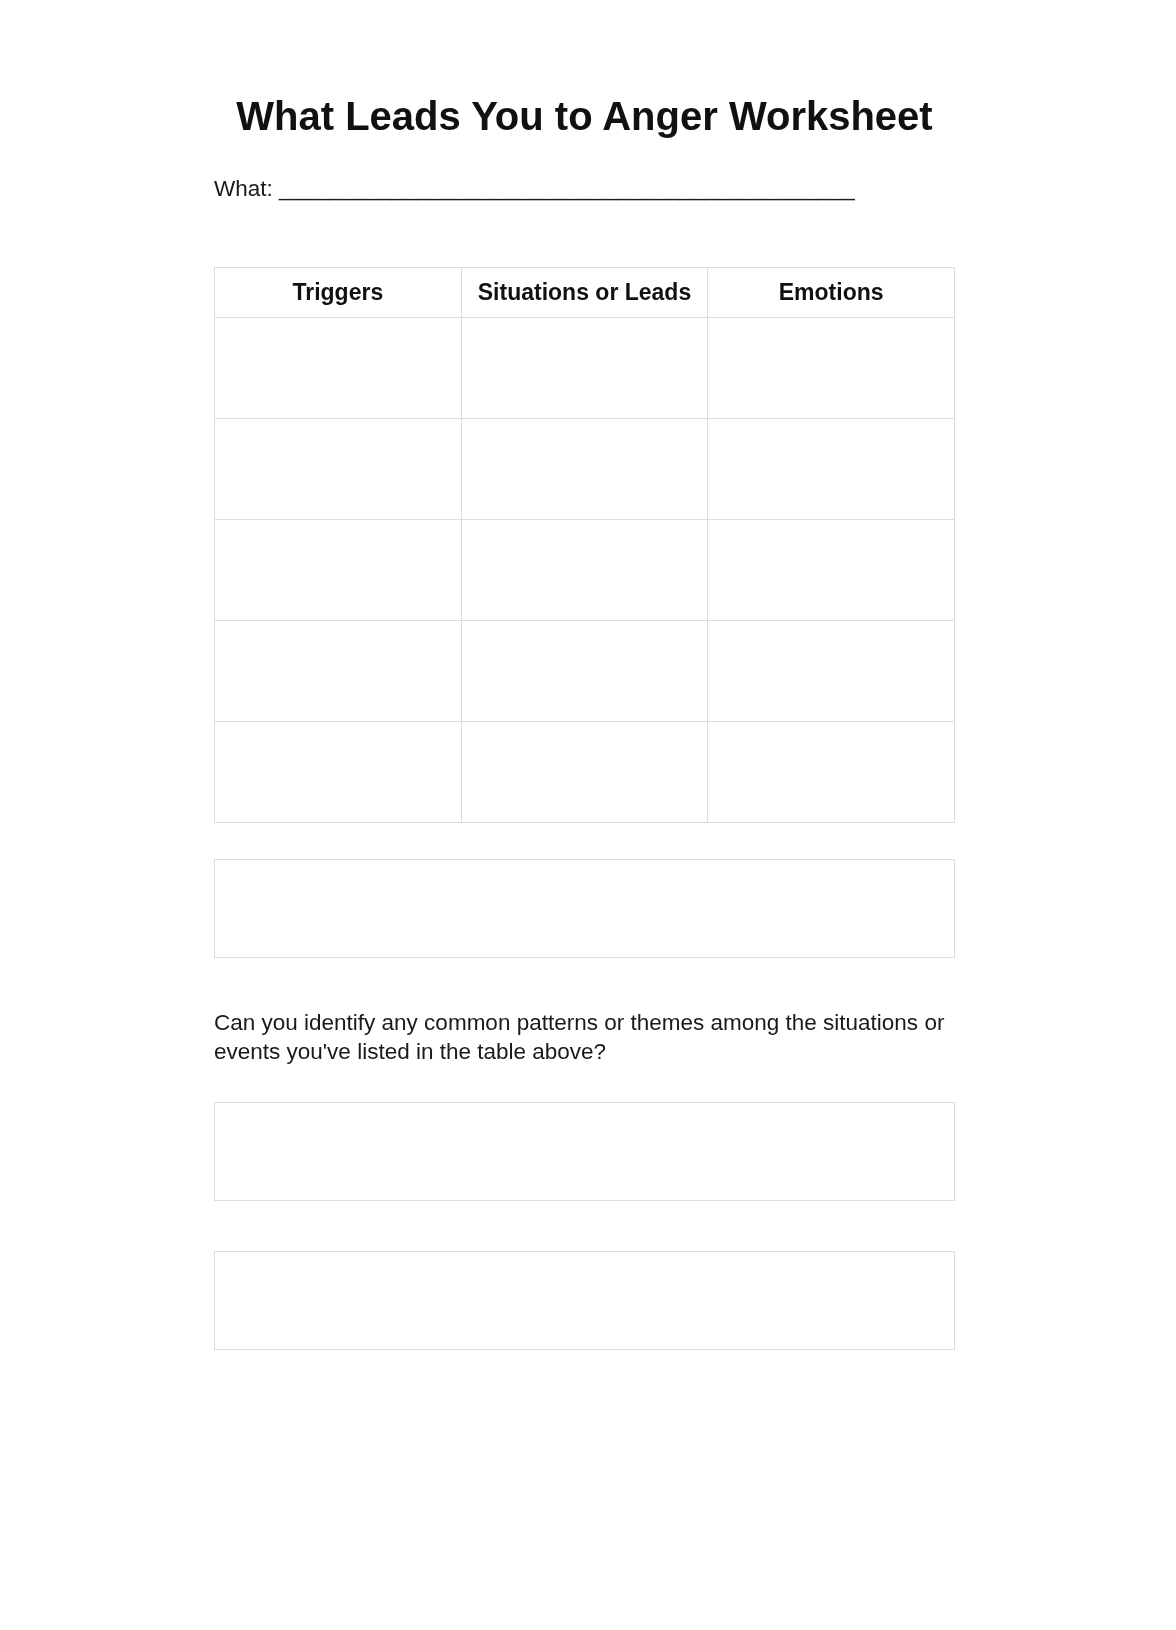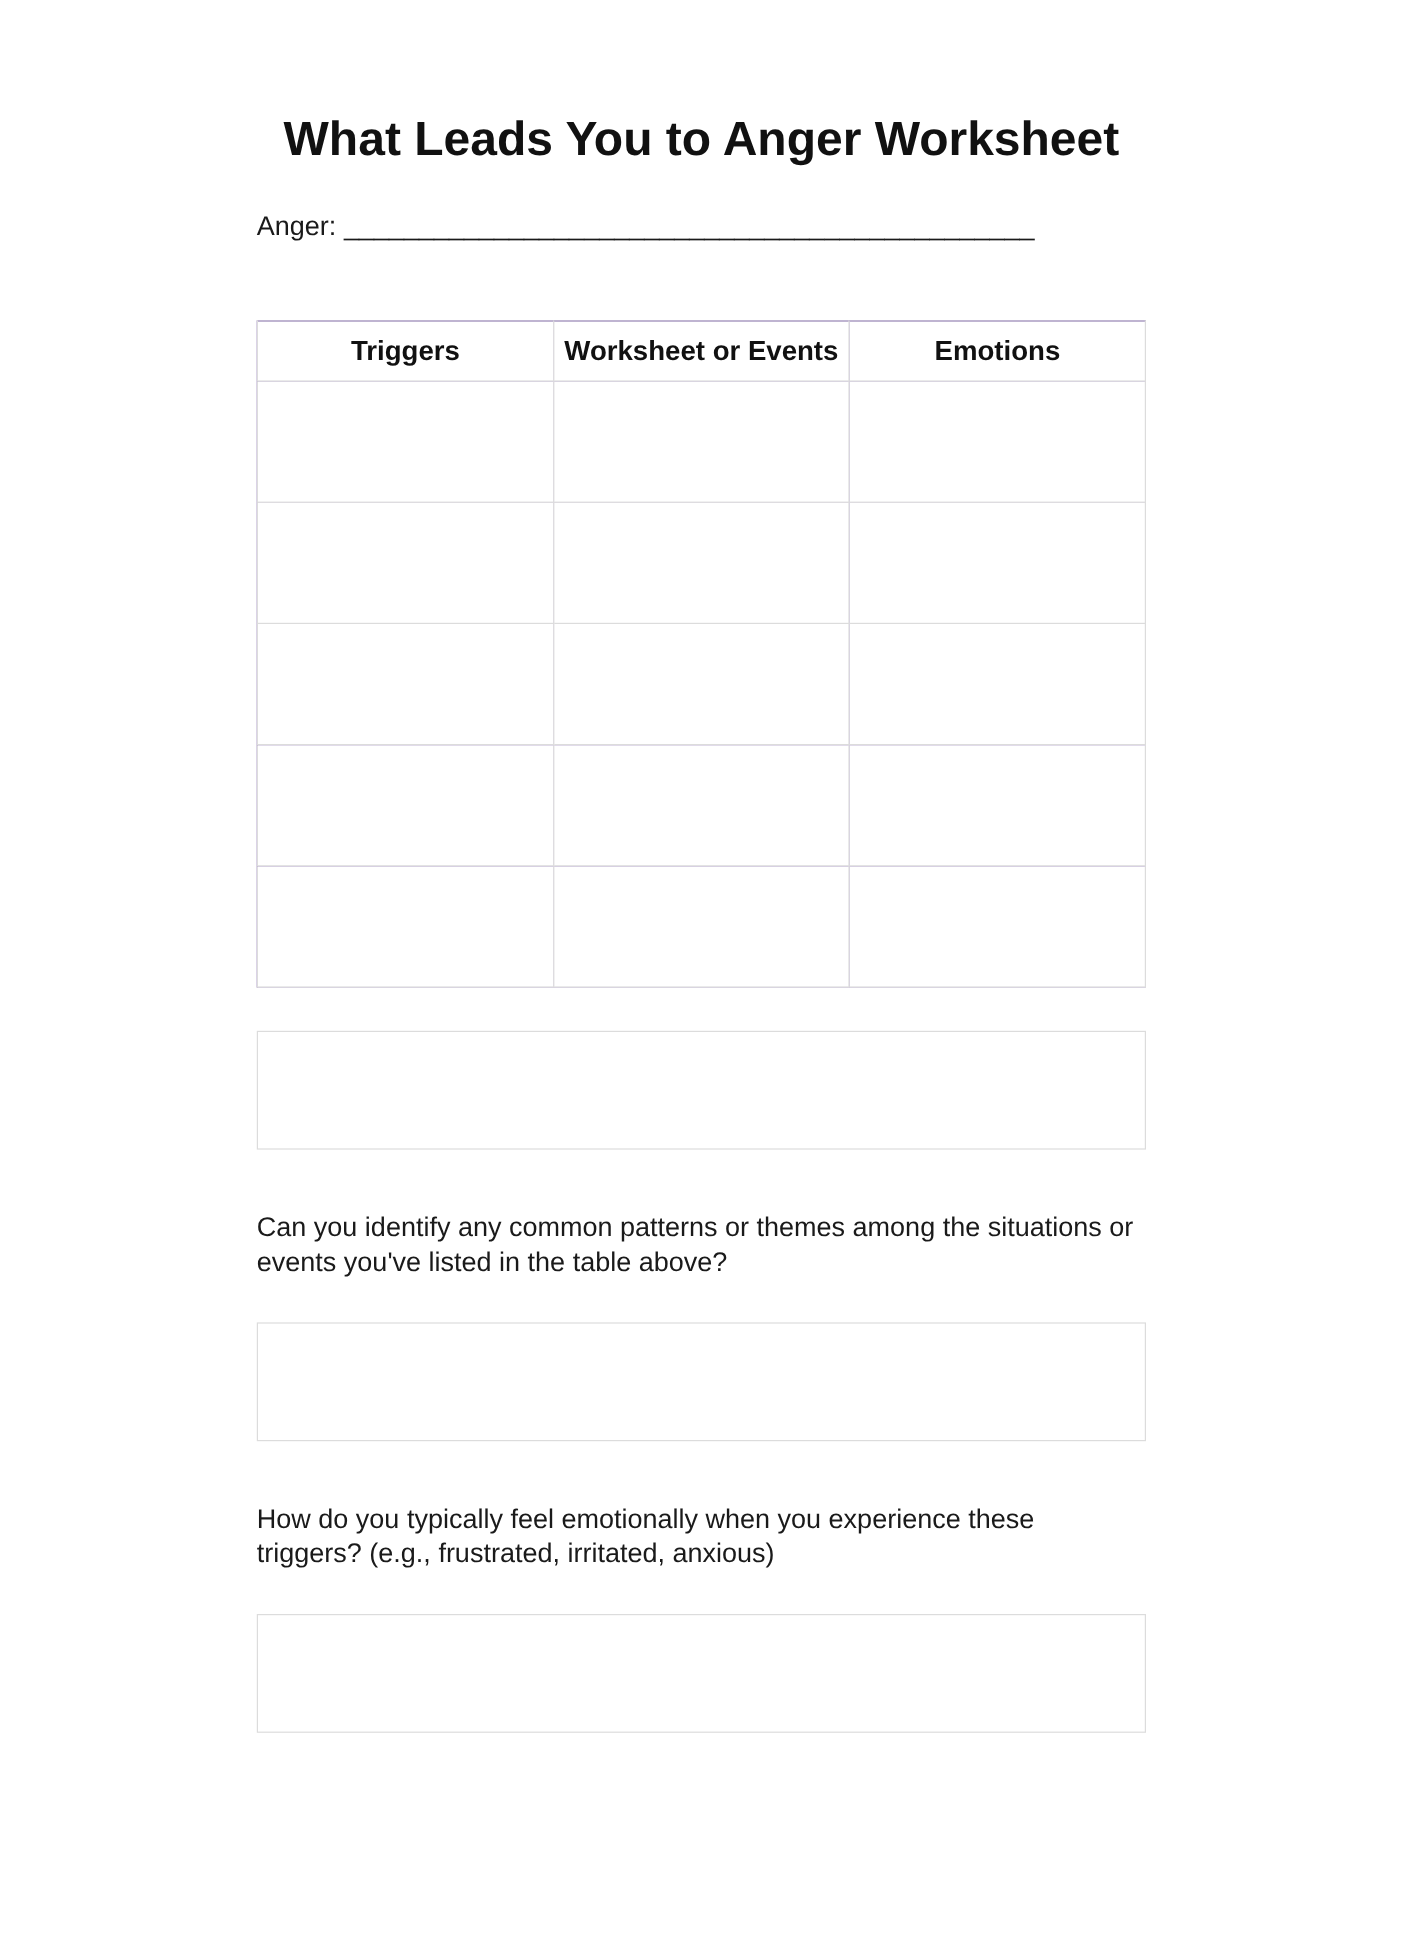--- a/index.html
+++ b/index.html
@@ -74,29 +74,29 @@
   }
 </style>
 </head>
 <body>
 
 <div class="page">
 
   <h1 class="title">What Leads You to Anger Worksheet</h1>
 
   <div class="name-row">
-    <span class="name-label">Anger:</span>
+    <span class="name-label">What:</span>
     <span class="name-line">______________________________________________</span>
   </div>
 
   <table class="grid">
     <thead>
       <tr>
         <th>Triggers</th>
-        <th>Worksheet or Events</th>
+        <th>Situations or Leads</th>
         <th>Emotions</th>
       </tr>
     </thead>
     <tbody>
       <tr>
         <td></td>
         <td></td>
         <td></td>
       </tr>
       <tr>
@@ -120,16 +120,15 @@
         <td></td>
       </tr>
     </tbody>
   </table>
 
   <div class="answer-box"></div>
 
   <p class="question">Can you identify any common patterns or themes among the situations or events you've listed in the table above?</p>
   <div class="answer-box"></div>
 
-  <p class="question">How do you typically feel emotionally when you experience these triggers? (e.g., frustrated, irritated, anxious)</p>
   <div class="answer-box"></div>
 
 </div>
 
 </body></html>

